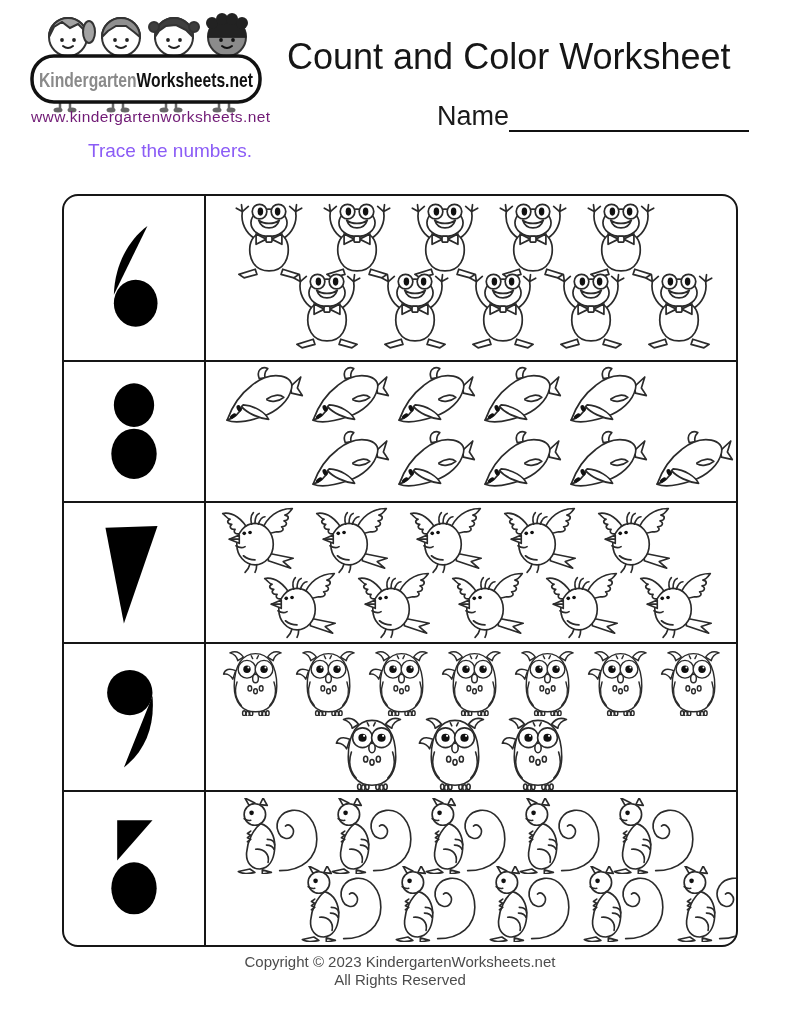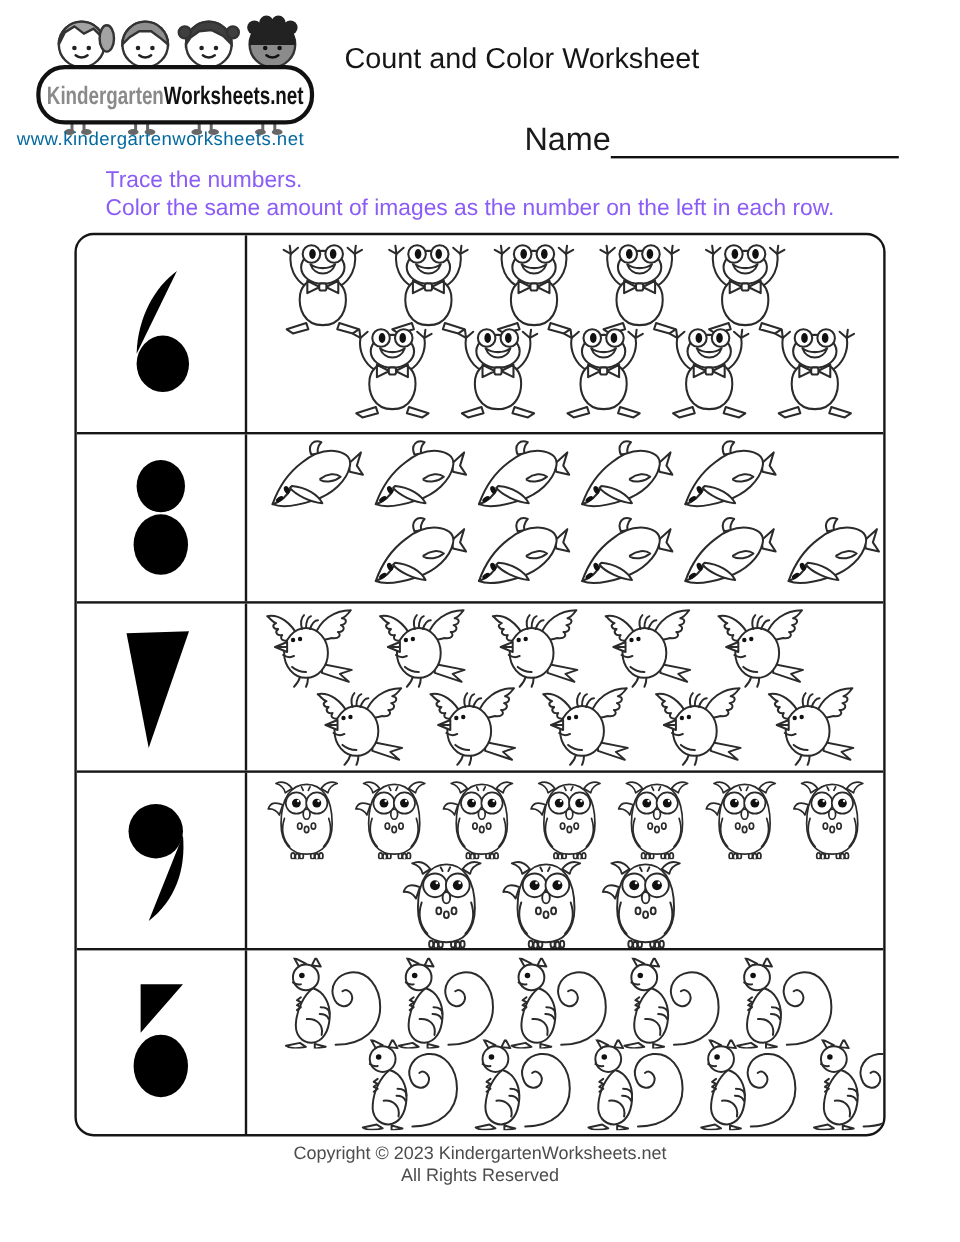--- a/index.html
+++ b/index.html
@@ -3,22 +3,22 @@
 <meta charset="utf-8">
 <style>
   * { margin:0; padding:0; box-sizing:border-box; }
   html,body { background:#fff; }
   .page {
     position:relative; width:800px; height:1035px; background:#fff;
     font-family:"Liberation Sans", sans-serif; color:#141414; overflow:hidden;
   }
   
   .logo-svg { position:absolute; left:26px; top:10px; }
-  .site-url { position:absolute; left:14px; top:108px; font-size:15.5px; letter-spacing:.4px; color:#0369a1; }
-  .page-title { position:absolute; left:287px; top:36px; font-size:24px; font-weight:400; color:#161616; letter-spacing:0; }
+  .site-url { position:absolute; left:31px; top:108px; font-size:15.5px; letter-spacing:.4px; color:#701a75; }
+  .page-title { position:absolute; left:287px; top:36px; font-size:36px; font-weight:400; color:#161616; letter-spacing:0; }
   .name-row { position:absolute; left:437px; top:100px; display:flex; align-items:flex-end; }
   .name-label { font-size:27px; color:#1a1a1a; }
   .name-line { display:inline-block; width:240px; height:32px; border-bottom:2.5px solid #111; }
   .instructions { position:absolute; left:88px; top:140px; font-size:19px; line-height:22.5px; color:#8b5cf6; }
   
   .wtable {
     position:absolute; left:62px; top:194px; width:676px;
     border:2px solid #161616; border-radius:16px; overflow:hidden; background:#fff;
   }
   .trow { display:flex; width:100%; }
@@ -205,21 +205,20 @@
 
   <div class="page-title">Count and Color Worksheet</div>
 
   <div class="name-row">
     <span class="name-label">Name</span>
       <span class="name-line"></span>
   </div>
 
   <div class="instructions">
     <p>Trace the numbers.</p>
-    <p>Color the same amount of images as the number on the left in each row.</p>
   </div>
 
   <div class="wtable">
   <div class="trow" style="height: 164px;">
     <div class="num-cell">
       <svg class="num-svg" viewBox="0 0 100 140">
             <use href="#num-6"></use>
           </svg>
     </div>
     <div class="img-cell" style="padding-top: 4px;">

